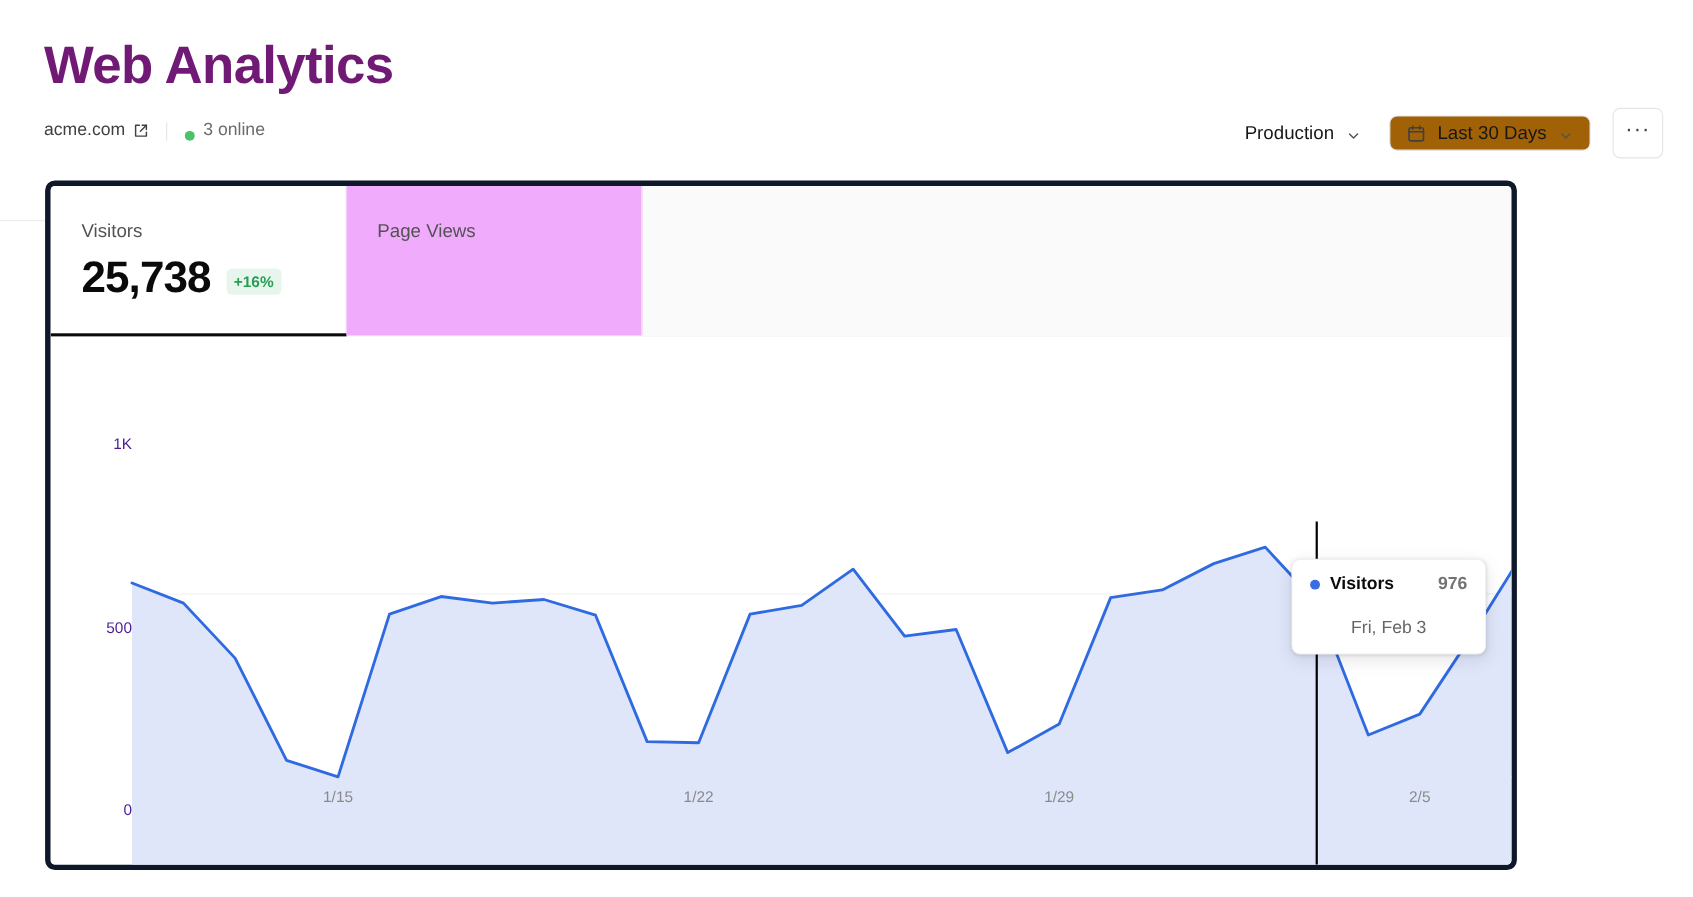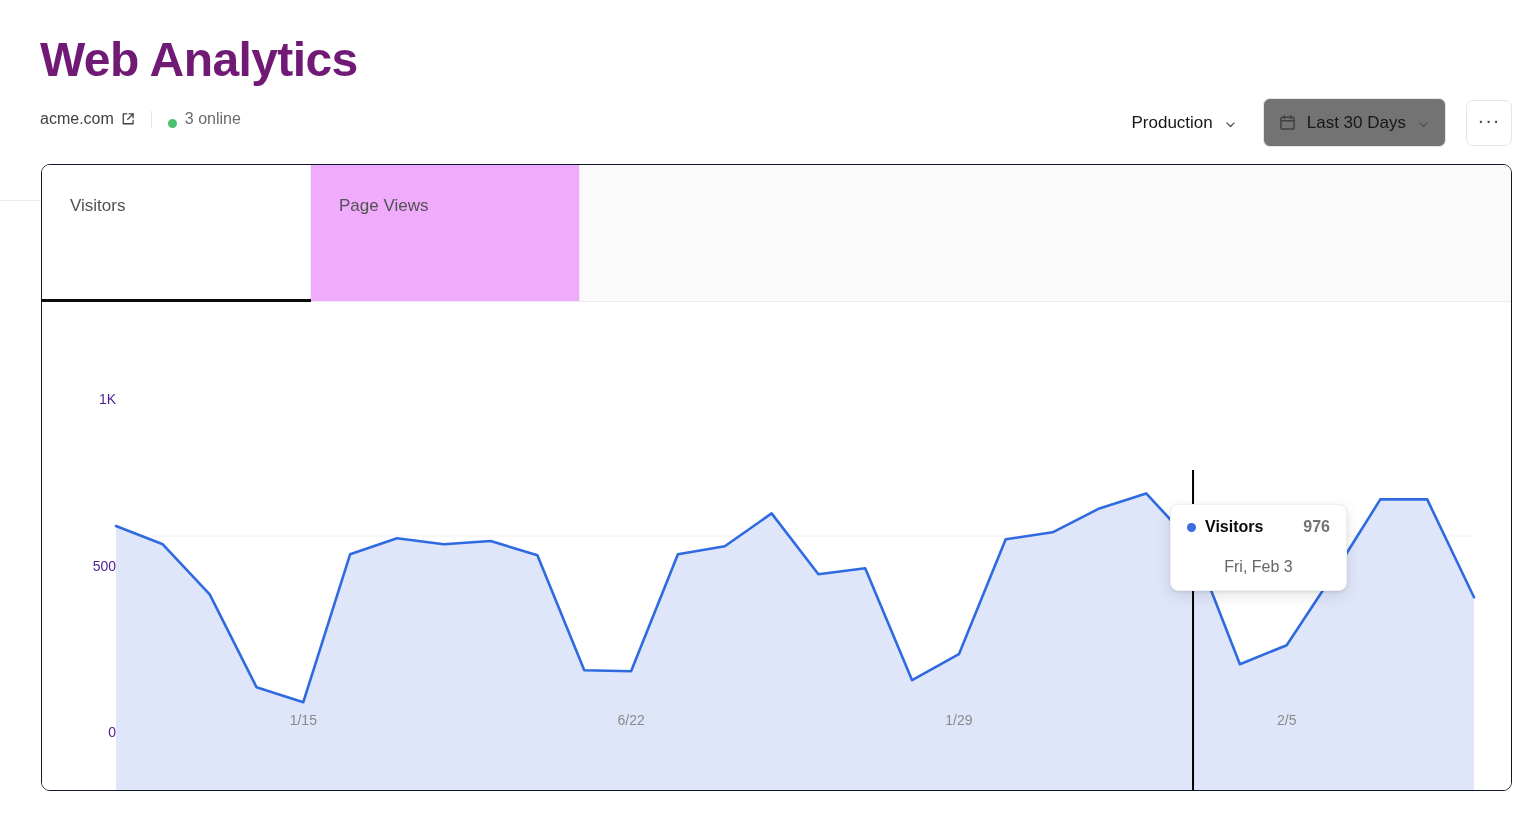--- a/index.html
+++ b/index.html
@@ -43,44 +43,44 @@
     display: flex; align-items: center; gap: 0;
   }
   .env-select {
     display: flex; align-items: center; gap: 11px;
     padding: 0 14px; height: 44px;
     font-size: 17px; color: #171717; cursor: pointer;
     background: transparent; border: none;
   }
   .date-select {
     display: flex; align-items: center; gap: 11px;
-    height: 49px; padding: 0 15px;
+    height: 32px; padding: 0 15px;
     margin-left: 12px;
     border: 1px solid #e5e5e5; border-radius: 7px;
-    background: #737373; cursor: pointer;
+    background: #a16207; cursor: pointer;
     font-size: 17px; color: #171717;
   }
   .cal-icon { width: 17px; height: 17px; display: block; }
   .chev { width: 13px; height: 13px; display: block; }
   .more-btn {
     margin-left: 20px;
     width: 46px; height: 46px;
     border: 1px solid #e5e5e5; border-radius: 7px;
     background: #fff; cursor: pointer;
     display: flex; align-items: center; justify-content: center;
     font-size: 20px; color: #404040; letter-spacing: 1px;
     line-height: 0; padding-bottom: 6px;
   }
 
   
   .card {
     position: absolute; left: 41px; top: 164px;
-    width: 1471px; height: 627px;
+    width: 1338px; height: 627px;
     background: #fff;
-    border: 1px solid #0f172a;
+    border: 5px solid #0f172a;
     border-radius: 9px;
     overflow: hidden;
   }
   .hairline-left {
     position: absolute; left: 0; top: 200px; width: 41px; height: 1px;
     background: #ededed;
   }
 
   
   .tabs { display: flex; height: 137px; border-bottom: 1px solid #ededed; }
@@ -204,20 +204,24 @@
     </div>
   </div>
 
   <div class="hairline-left"></div>
 
   <div class="card">
 
     <div class="tabs">
       <div class="tab active">
         <span class="tab-label">Visitors</span>
+        <div class="tab-row">
+          <span class="tab-value">25,738</span>
+          <span class="tab-badge">+16%</span>
+        </div>
       </div>
       <div class="tab">
         <span class="tab-label">Page Views</span>
       </div>
       <div class="tab-filler"></div>
     </div>
 
     <div class="chart-wrap">
       <svg class="chart-svg" id="chart-svg" width="1469" height="488">
           <line x1="74" x2="1432" y1="567" y2="567" stroke="#f0f0f2" stroke-width="1"></line>
@@ -229,21 +233,21 @@
           <circle cx="1151.0344827586207" cy="241.99200000000002" r="6.5" fill="#2f6ae0"></circle>
         </svg>
 
       <div class="ylabels" id="ylabels">
           <div class="ytick" style="top: 430px;">0</div>
           <div class="ytick" style="top: 263.5px;">500</div>
           <div class="ytick" style="top: 97px;">1K</div>
         </div>
       <div class="xlabels" id="xlabels">
           <div class="xtick" style="left: 261.31px;">1/15</div>
-          <div class="xtick" style="left: 589.103px;">6/22</div>
+          <div class="xtick" style="left: 589.103px;">1/22</div>
           <div class="xtick" style="left: 916.897px;">1/29</div>
           <div class="xtick" style="left: 1244.69px; text-align: center;">2/5</div>
         </div>
 
       <div class="tooltip">
         <div class="tt-row1">
           <span class="tt-dot"></span>
           <span class="tt-name">Visitors</span>
           <span class="tt-val">976</span>
         </div>

